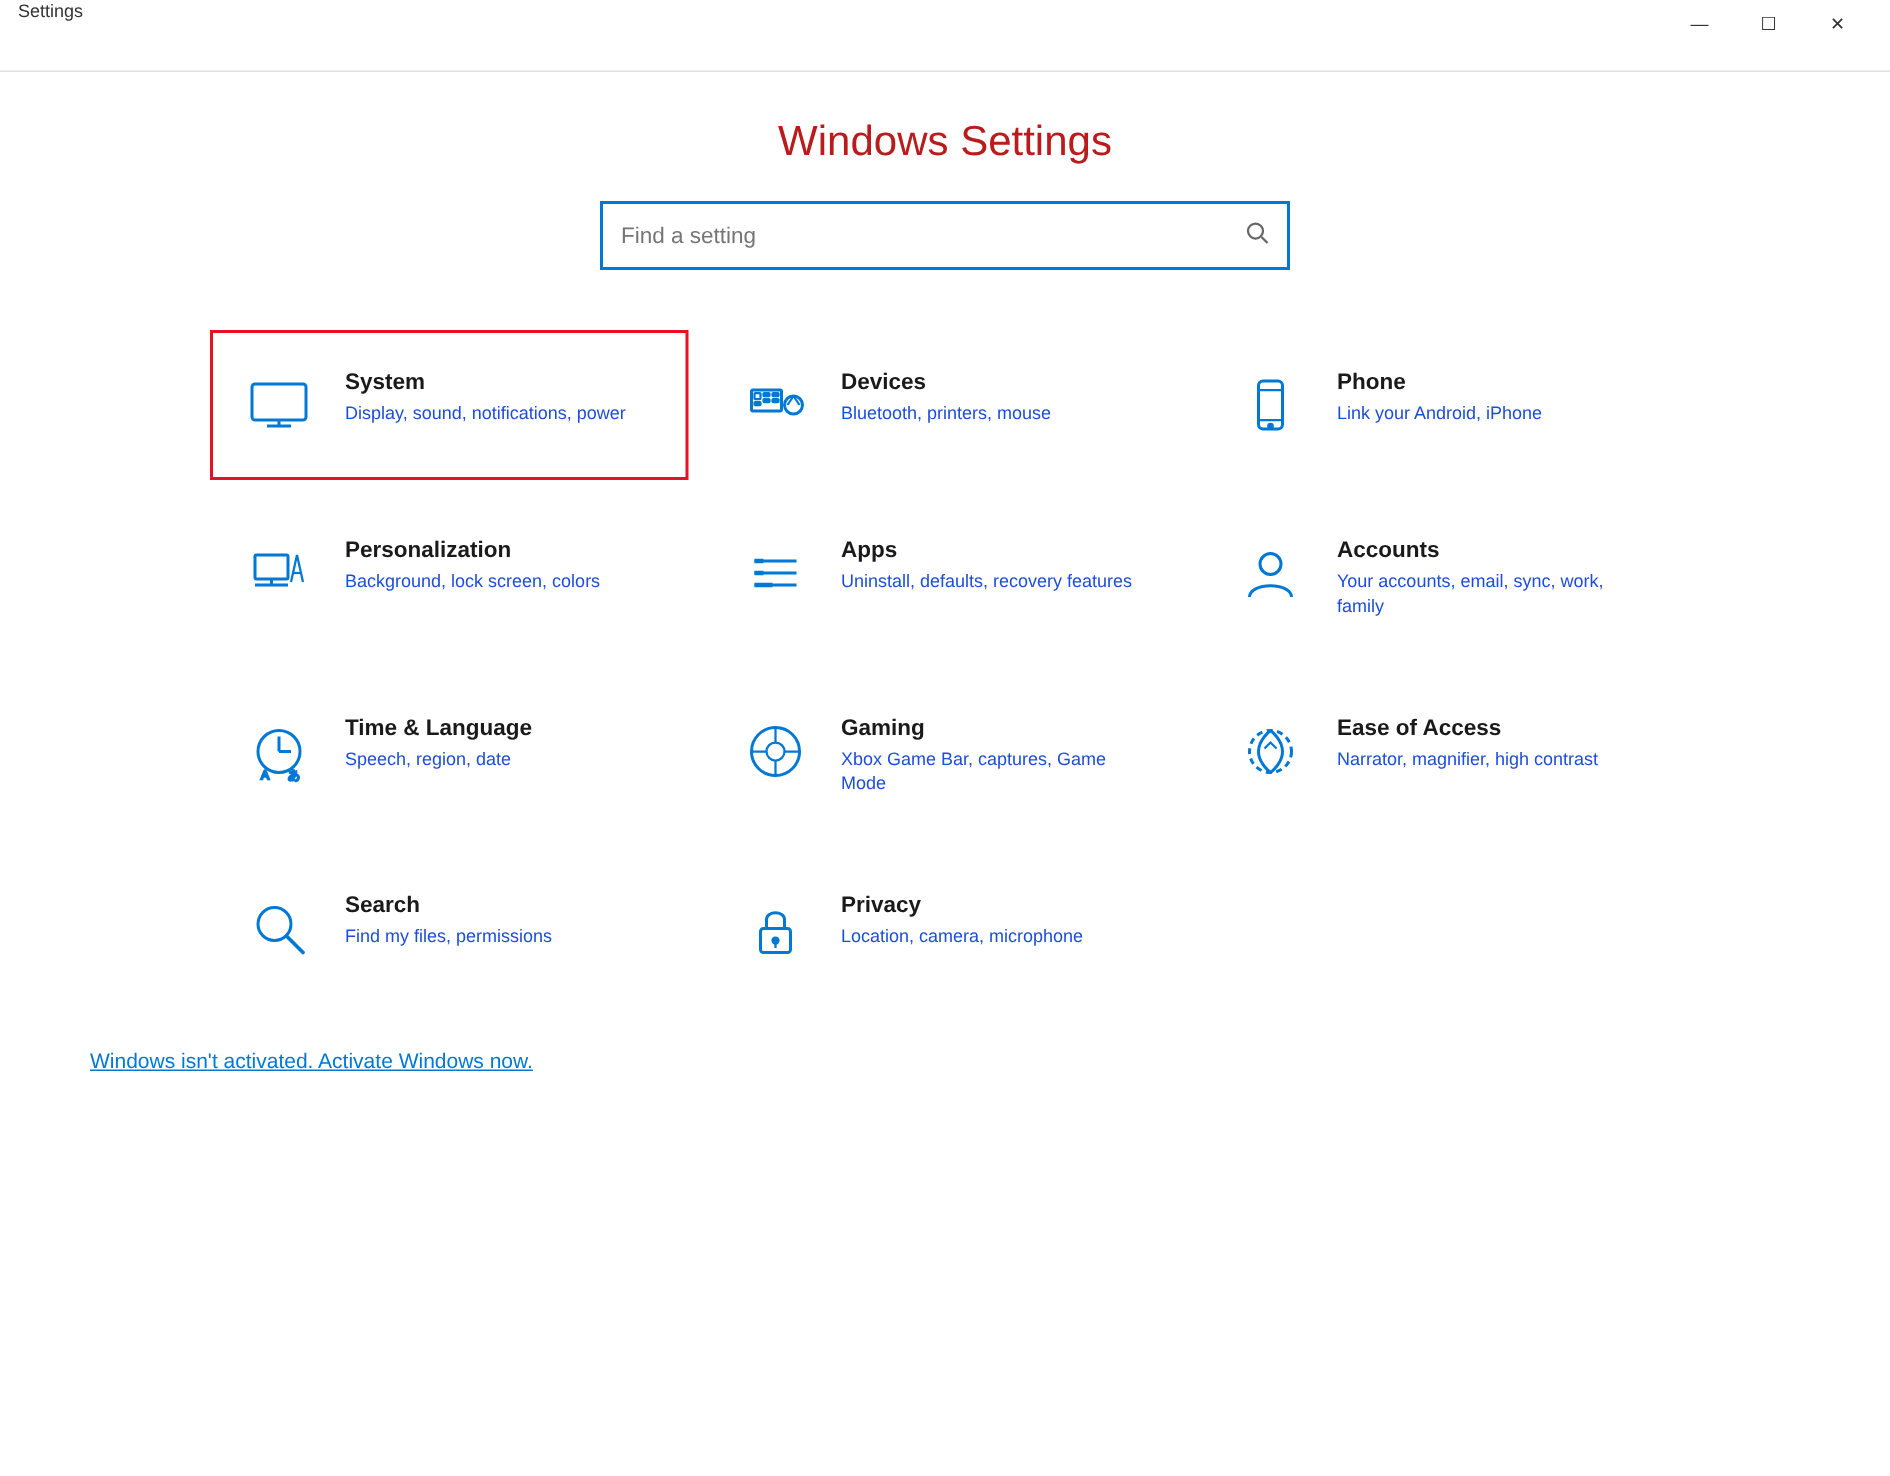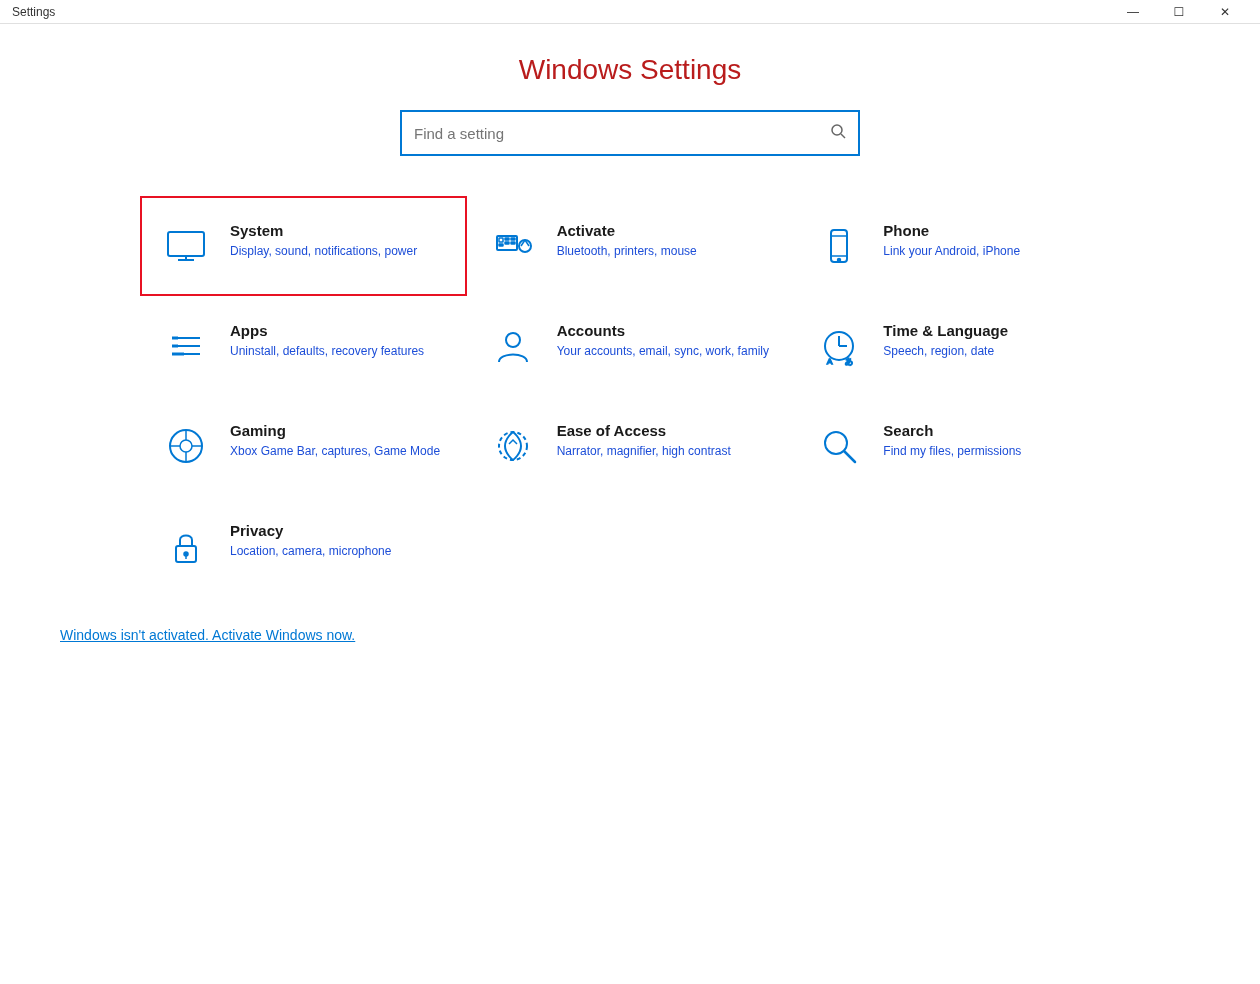--- a/index.html
+++ b/index.html
@@ -8,23 +8,22 @@
       background: #fff;
       width: 1260px;
       height: 984px;
       overflow: hidden;
       position: relative;
     }
 
     
     .title-bar {
       display: flex;
-      align-items: center;
       justify-content: space-between;
-      height: 24px;
+      height: 48px;
       padding: 0 12px;
       background: #fff;
       border-bottom: 1px solid #e0e0e0;
     }
     .title-bar-left {
       font-size: 12px;
       color: #333;
     }
     .title-bar-controls {
       display: flex;
@@ -82,21 +81,21 @@
       cursor: pointer;
       color: #666;
       font-size: 16px;
       padding: 0;
     }
 
     
     .settings-grid {
       display: grid;
       grid-template-columns: repeat(3, 1fr);
-      gap: 0;
+      gap: 12px;
       max-width: 980px;
       margin: 0 auto;
     }
 
     .setting-item {
       display: flex;
       align-items: flex-start;
       padding: 24px 20px;
       cursor: pointer;
       border: 2px solid transparent;
@@ -198,41 +197,56 @@
           <rect x="14" y="14" width="4" height="2" rx="0.5" fill="#0078d4"></rect>
           <rect x="14" y="18" width="4" height="2" rx="0.5" fill="#0078d4"></rect>
           <rect x="20" y="14" width="4" height="2" rx="0.5" fill="#0078d4"></rect>
           <rect x="20" y="18" width="4" height="2" rx="0.5" fill="#0078d4"></rect>
           <circle cx="34" cy="22" r="6" stroke="#0078d4" stroke-width="2"></circle>
           <line x1="30" y1="22" x2="34" y2="16" stroke="#0078d4" stroke-width="1.5"></line>
           <line x1="34" y1="16" x2="38" y2="22" stroke="#0078d4" stroke-width="1.5"></line>
         </svg>
       </div>
       <div class="setting-text">
-        <div class="setting-name">Activate</div>
+        <div class="setting-name">Devices</div>
         <div class="setting-desc">Bluetooth, printers, mouse</div>
       </div>
     </div>
 
     <div class="setting-item">
       <div class="setting-icon">
         <svg viewBox="0 0 44 44" xmlns="http://www.w3.org/2000/svg">
           <rect x="14" y="6" width="16" height="32" rx="3" stroke="#0078d4" stroke-width="2"></rect>
           <line x1="14" y1="12" x2="30" y2="12" stroke="#0078d4" stroke-width="1.5"></line>
           <line x1="14" y1="32" x2="30" y2="32" stroke="#0078d4" stroke-width="1.5"></line>
           <circle cx="22" cy="36" r="1.5" fill="#0078d4"></circle>
         </svg>
       </div>
       <div class="setting-text">
         <div class="setting-name">Phone</div>
         <div class="setting-desc">Link your Android, iPhone</div>
       </div>
     </div>
 
 
+    <div class="setting-item">
+      <div class="setting-icon">
+        <svg viewBox="0 0 44 44" xmlns="http://www.w3.org/2000/svg">
+          <rect x="6" y="10" width="22" height="16" rx="1" stroke="#0078d4" stroke-width="2"></rect>
+          <line x1="6" y1="30" x2="28" y2="30" stroke="#0078d4" stroke-width="2"></line>
+          <line x1="17" y1="26" x2="17" y2="30" stroke="#0078d4" stroke-width="2"></line>
+          <path d="M30 28 L34 10 L38 28" stroke="#0078d4" stroke-width="1.5" fill="none"></path>
+          <line x1="31" y1="22" x2="37" y2="22" stroke="#0078d4" stroke-width="1.5"></line>
+        </svg>
+      </div>
+      <div class="setting-text">
+        <div class="setting-name">Personalization</div>
+        <div class="setting-desc">Background, lock screen, colors</div>
+      </div>
+    </div>
 
     <div class="setting-item">
       <div class="setting-icon">
         <svg viewBox="0 0 44 44" xmlns="http://www.w3.org/2000/svg">
           <line x1="8" y1="14" x2="36" y2="14" stroke="#0078d4" stroke-width="2"></line>
           <line x1="8" y1="14" x2="14" y2="14" stroke="#0078d4" stroke-width="3"></line>
           <line x1="8" y1="22" x2="36" y2="22" stroke="#0078d4" stroke-width="2"></line>
           <line x1="8" y1="22" x2="14" y2="22" stroke="#0078d4" stroke-width="3"></line>
           <line x1="8" y1="30" x2="36" y2="30" stroke="#0078d4" stroke-width="2"></line>
           <line x1="8" y1="30" x2="20" y2="30" stroke="#0078d4" stroke-width="3"></line>

